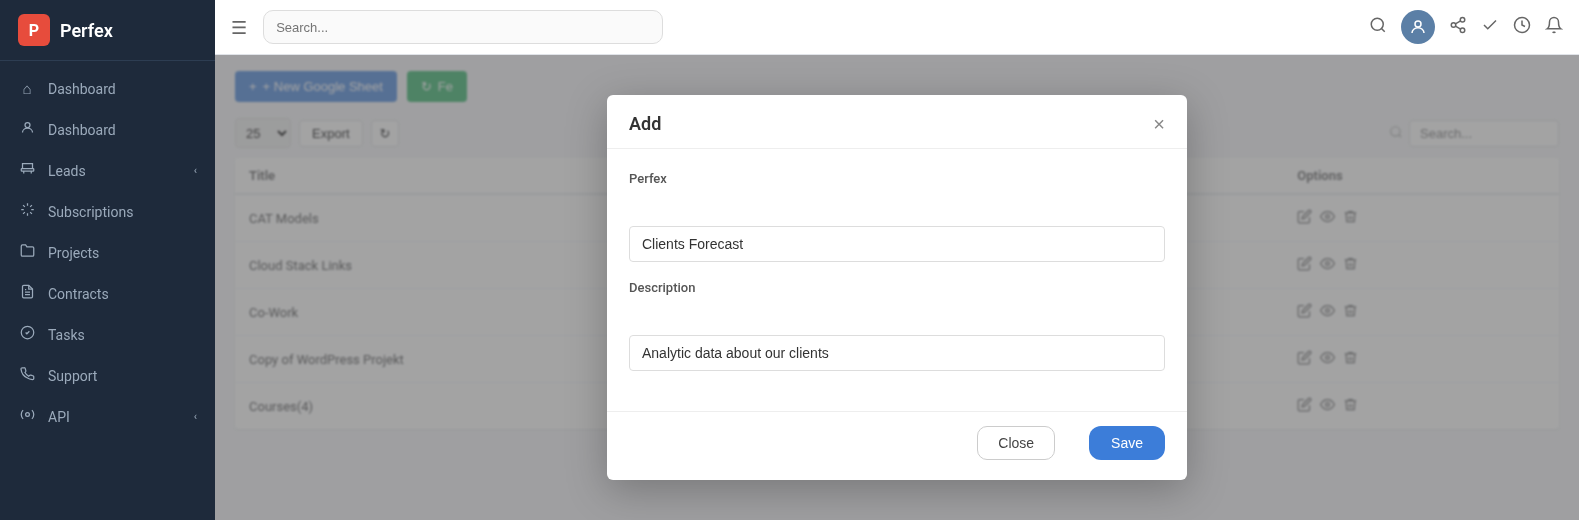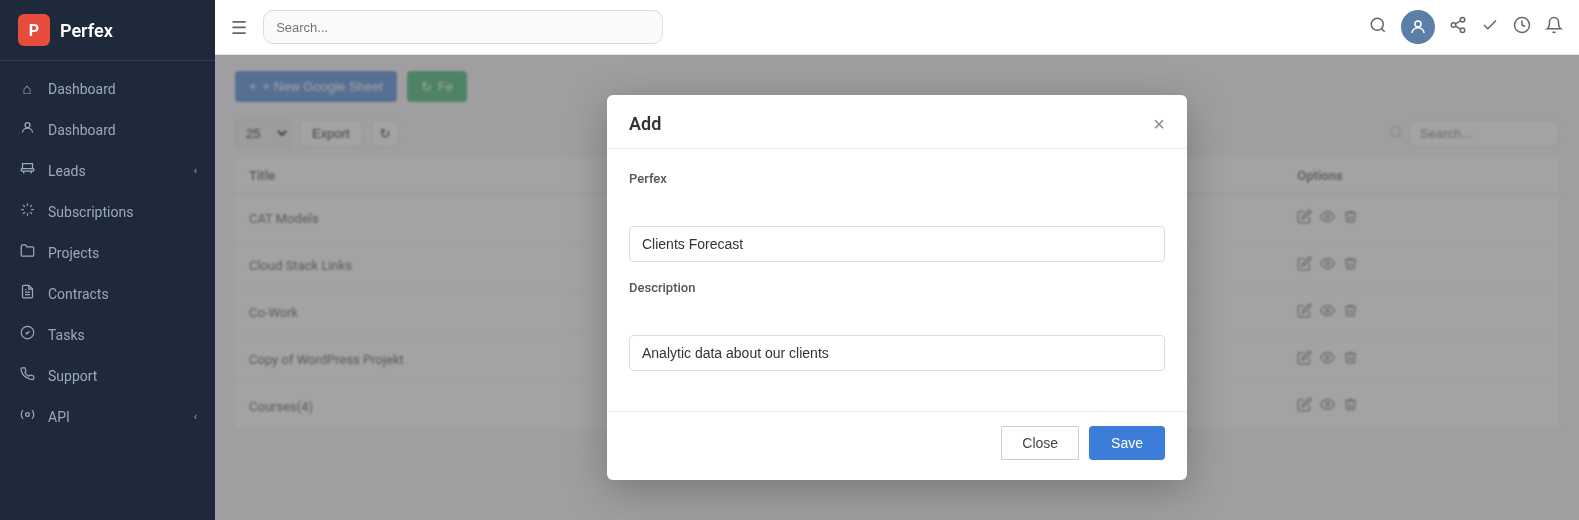--- a/index.html
+++ b/index.html
@@ -57,22 +57,22 @@
     .modal { background: #fff; border-radius: 6px; width: 580px; box-shadow: 0 10px 40px rgba(0,0,0,0.25); overflow: hidden; }
     .modal-header { display: flex; align-items: center; justify-content: space-between; padding: 18px 22px 14px; border-bottom: 1px solid #eee; }
     .modal-title { font-size: 18px; font-weight: 600; color: #333; }
     .modal-close { background: none; border: none; font-size: 20px; cursor: pointer; color: #888; line-height: 1; }
     .modal-body { padding: 22px; }
     .form-group { margin-bottom: 18px; }
     .form-label { display: block; font-size: 13px; color: #555; margin-bottom: 6px; font-weight: 500; }
     .form-control { width: 100%; border: 1px solid #ddd; border-radius: 4px; padding: 9px 12px; font-size: 14px; outline: none; color: #333; margin-top: 34px; }
     .modal-divider { border: none; border-top: 1px solid #eee; margin: 0 0 14px; }
     .modal-footer { display: flex; justify-content: flex-end; gap: 10px; padding: 0 22px 20px; }
-    .btn-close { background: #fff; border: 1px solid #ccc; color: #444; padding: 8px 20px; border-radius: 1px; cursor: pointer; font-size: 14px; }
-    .btn-save { background: #3c7dd9; color: white; border: none; padding: 8px 22px; border-radius: 4px; cursor: pointer; font-size: 14px; }
+    .btn-close { background: #fff; border: 1px solid #ccc; color: #444; padding: 8px 20px; border-radius: 10px; cursor: pointer; font-size: 14px; }
+    .btn-save { background: #3c7dd9; color: white; border: none; padding: 8px 22px; border-radius: 12px; cursor: pointer; font-size: 14px; margin-left: 24px; }
 
     .blur-bg { filter: blur(1px); opacity: 0.6; }
   </style>
 </head>
 <body>
 
 <div class="app-container">
 
   <aside class="sidebar">
     <div class="sidebar-logo">

